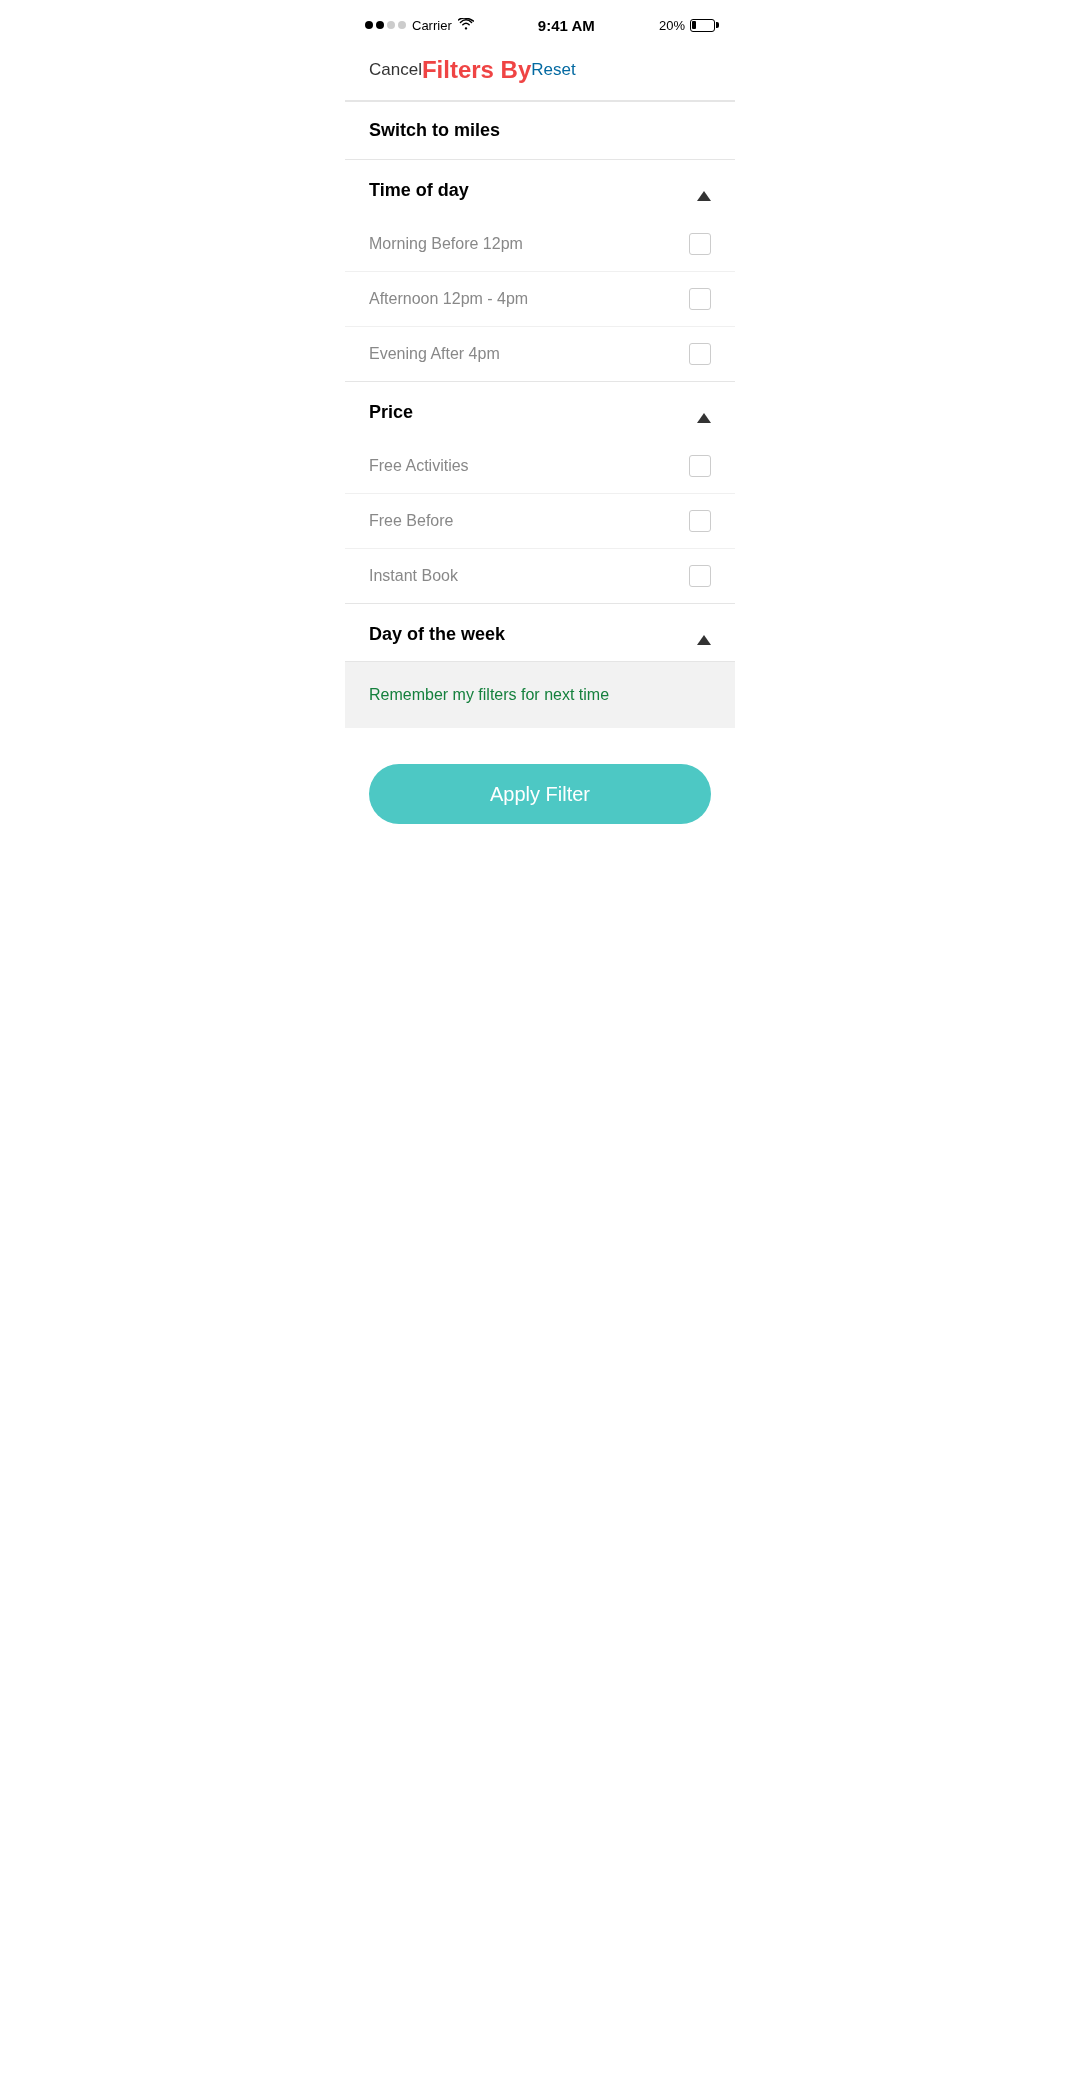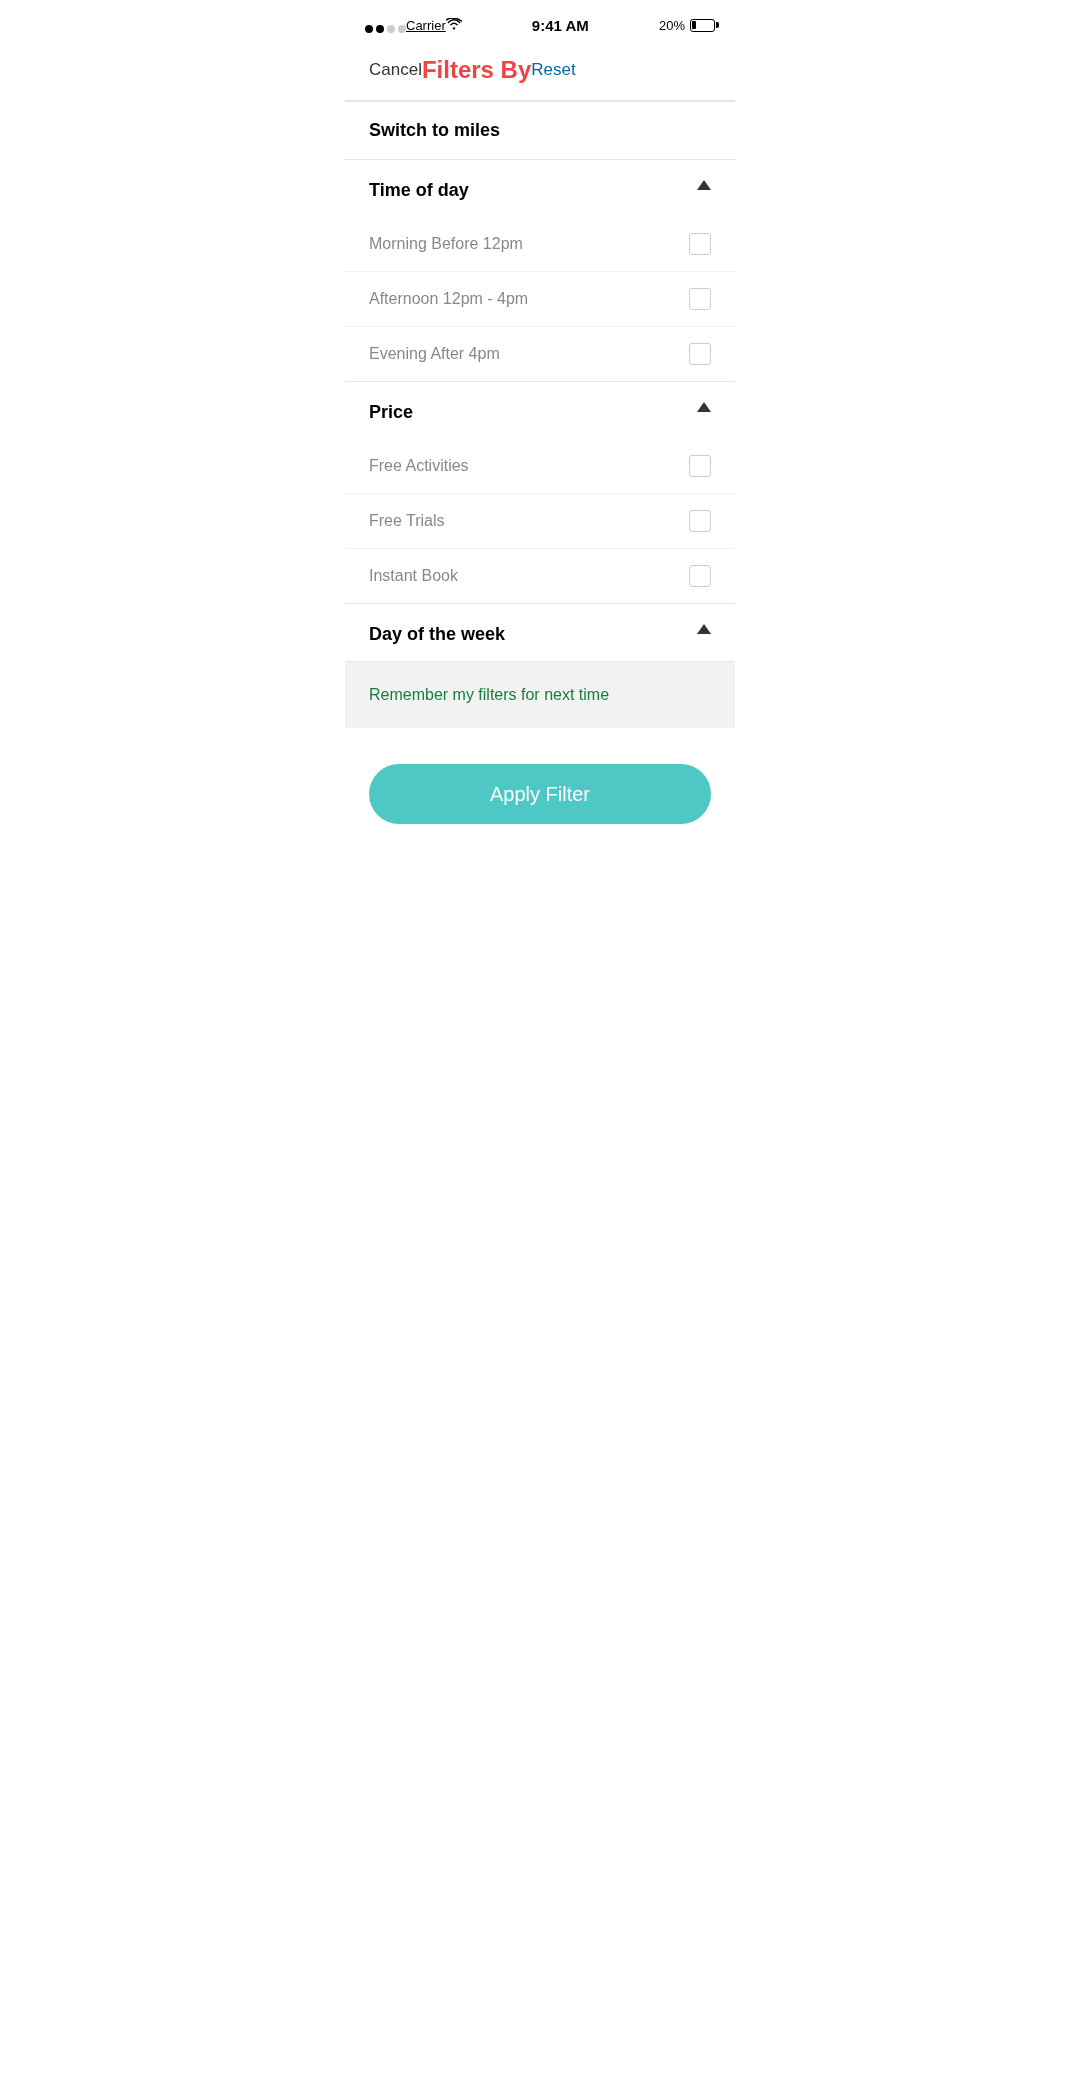--- a/index.html
+++ b/index.html
@@ -19,24 +19,24 @@
     .status-bar {
       display: flex;
       justify-content: space-between;
       align-items: center;
       padding: 14px 20px 8px 20px;
       height: 44px;
     }
 
     .status-left {
       display: flex;
-      align-items: flex-end;
+      align-items: center;
+      gap: 6px;
       font-size: 13px;
       font-weight: 500;
-      text-decoration: underline;
     }
 
     .signal-dots {
       display: flex;
       gap: 3px;
       align-items: center;
     }
 
     .dot {
       width: 8px;
@@ -195,21 +195,21 @@
     }
 
     
     .collapsible-section {
       border-bottom: 1px solid #e5e5e5;
     }
 
     .collapsible-header {
       display: flex;
       justify-content: space-between;
-      align-items: flex-start;
+      align-items: flex-end;
       padding: 20px 24px 16px 24px;
       cursor: pointer;
     }
 
     .collapsible-header-title {
       font-size: 18px;
       font-weight: 700;
       color: #000;
     }
 
@@ -351,21 +351,21 @@
     <div class="collapsible-header">
       <span class="collapsible-header-title">Price</span>
       <div class="chevron-up"></div>
     </div>
     <div>
       <div class="checkbox-item">
         <span class="checkbox-label">Free Activities</span>
         <div class="checkbox-box"></div>
       </div>
       <div class="checkbox-item">
-        <span class="checkbox-label">Free Trials</span>
+        <span class="checkbox-label">Free Before</span>
         <div class="checkbox-box"></div>
       </div>
       <div class="checkbox-item">
         <span class="checkbox-label">Instant Book</span>
         <div class="checkbox-box"></div>
       </div>
     </div>
   </div>
 
   <div class="collapsible-section">

